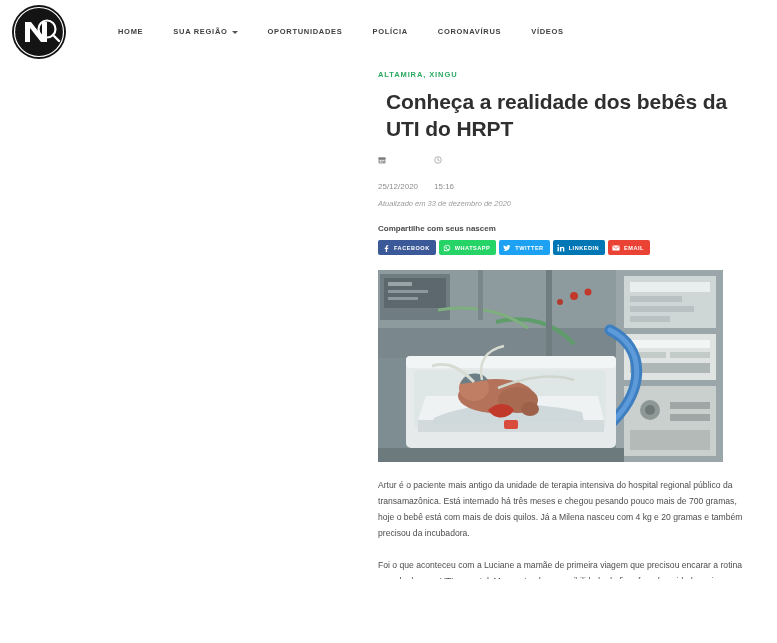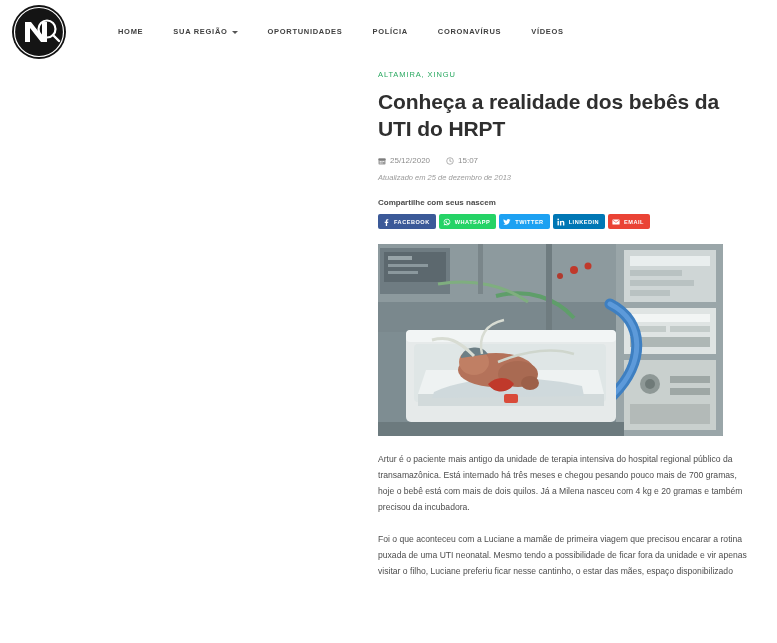--- a/index.html
+++ b/index.html
@@ -74,43 +74,43 @@
 
   
   .article {
     position: absolute;
     left: 378px;
     top: 70px;
     width: 372px;
   }
   .kicker {
     font-size: 7.5px;
-    font-weight: normal;
+    font-weight: bold;
     letter-spacing: 0.9px;
     color: #2aa961;
     text-transform: uppercase;
     margin-bottom: 10px;
   }
   .headline {
     font-size: 21px;
     line-height: 1.27;
     font-weight: bold;
     color: #2f2f2f;
-    margin: 0 0 14px 0;
+    margin: 0 0 14px 8px;
     letter-spacing: -0.1px;
   }
   .meta-row {
     display: flex;
     align-items: center;
     gap: 16px;
     font-size: 8px;
     color: #8d8d8d;
     margin-bottom: 8px;
   }
-  .meta-item { display: flex; align-items: flex-end; gap: 4px; }
+  .meta-item { display: flex; align-items: flex-start; gap: 18px; flex-direction: column; }
   .meta-icon {
     width: 8px; height: 8px;
     display: inline-block;
     flex: 0 0 auto;
     color: #9a9a9a;
   }
   .meta-icon svg { display: block; width: 8px; height: 8px; }
   .updated {
     font-size: 7.5px;
     font-style: italic;
@@ -231,25 +231,25 @@
         <span>25/12/2020</span>
       </span>
       <span class="meta-item">
         <span class="meta-icon">
           <svg viewBox="0 0 16 16" aria-hidden="true">
             <circle cx="8" cy="8" r="6.6" fill="none" stroke="#9a9a9a" stroke-width="1.5"></circle>
             <line x1="8" y1="8" x2="8" y2="4.4" stroke="#9a9a9a" stroke-width="1.4" stroke-linecap="round"></line>
             <line x1="8" y1="8" x2="10.6" y2="9.3" stroke="#9a9a9a" stroke-width="1.4" stroke-linecap="round"></line>
           </svg>
         </span>
-        <span>15:07</span>
+        <span>15:16</span>
       </span>
     </div>
 
-    <div class="updated">Atualizado em 25 de dezembro de 2013</div>
+    <div class="updated">Atualizado em 33 de dezembro de 2020</div>
 
     <div class="share-title">Compartilhe com seus nascem</div>
 
     <div class="share-bar">
 
       <div class="share-btn" style="background:#3b5998">
         <span class="share-ico">
           <svg viewBox="0 0 16 16" width="8" height="8" aria-hidden="true">
             <path fill="#ffffff" d="M10.2 16V9.8h2.1l.3-2.4h-2.4V5.8c0-.7.2-1.2 1.2-1.2h1.3V2.4c-.2 0-1-.1-1.9-.1-1.9 0-3.2 1.2-3.2 3.3v1.8H5.4v2.4h2.2V16h2.6z"></path>
           </svg>

